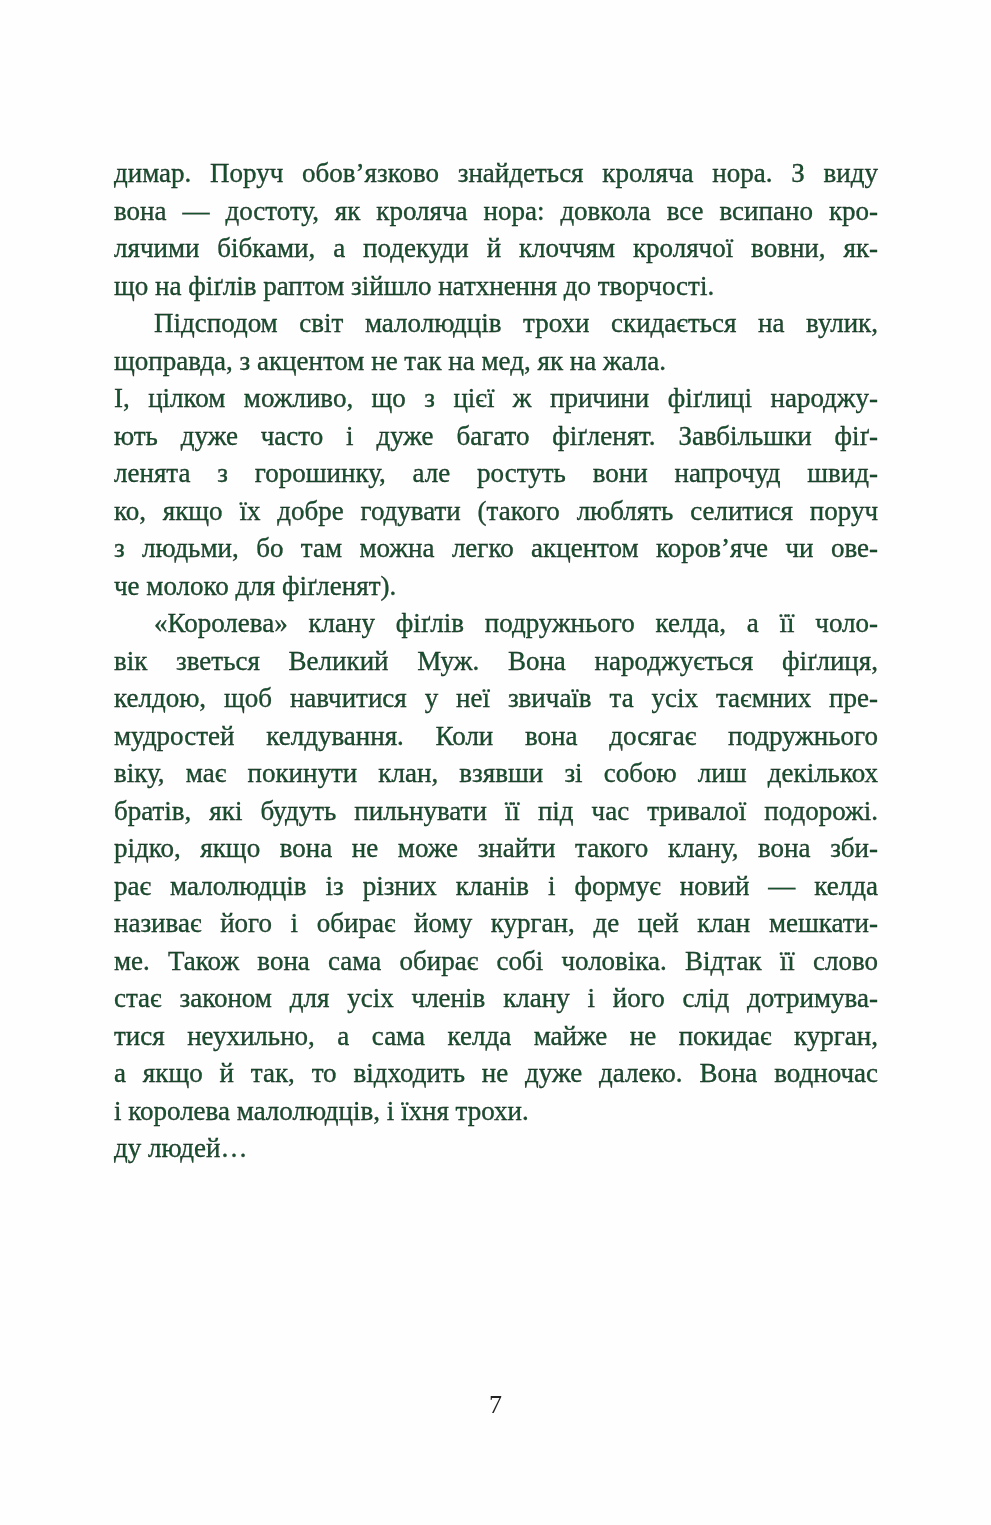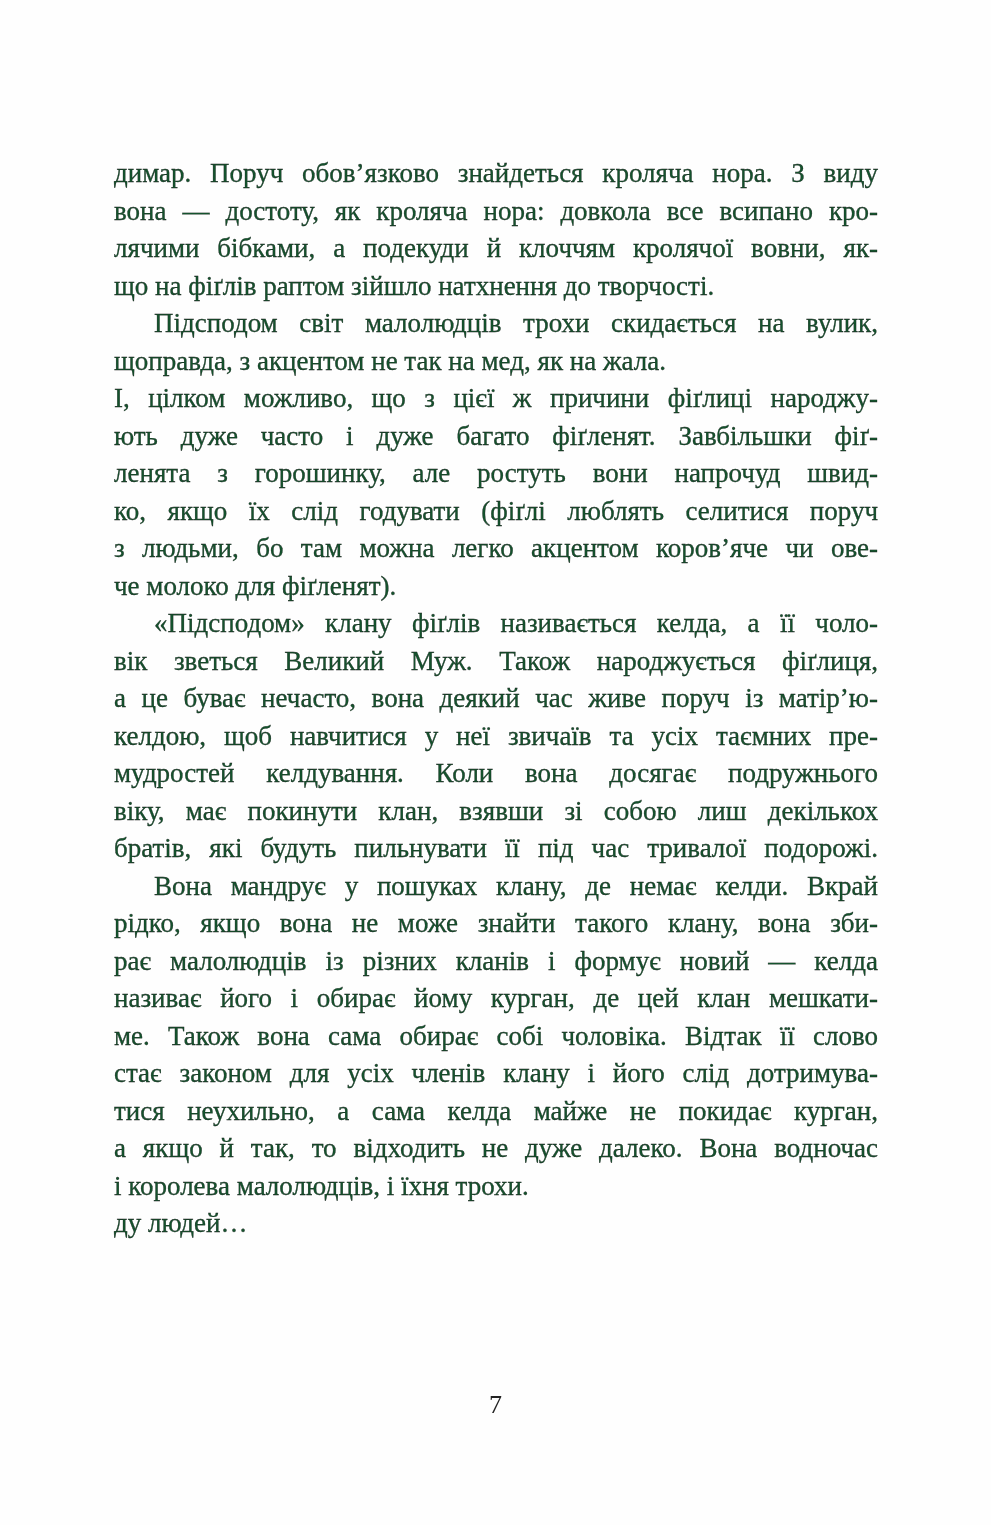--- a/index.html
+++ b/index.html
@@ -61,31 +61,29 @@
   <div class="text-block" id="text-block" style="color: rgb(28, 28, 28);">
       <div class="line j">димар. Поруч обов’язково знайдеться кроляча нора. З виду</div>
       <div class="line j">вона — достоту, як кроляча нора: довкола все всипано кро-</div>
       <div class="line j">лячими бібками, а подекуди й клоччям кролячої вовни, як-</div>
       <div class="line noj">що на фіґлів раптом зійшло натхнення до творчості.</div>
       <div class="line j ind">Підсподом світ малолюдців трохи скидається на вулик,</div>
       <div class="line noj">щоправда, з акцентом не так на мед, як на жала.</div>
       <div class="line j">І, цілком можливо, що з цієї ж причини фіґлиці народжу-</div>
       <div class="line j">ють дуже часто і дуже багато фіґленят. Завбільшки фіґ-</div>
       <div class="line j">ленята з горошинку, але ростуть вони напрочуд швид-</div>
-      <div class="line j">ко, якщо їх слід годувати (фіґлі люблять селитися поруч</div>
+      <div class="line j">ко, якщо їх добре годувати (такого люблять селитися поруч</div>
       <div class="line j">з людьми, бо там можна легко акцентом коров’яче чи ове-</div>
       <div class="line noj">че молоко для фіґленят).</div>
-      <div class="line j ind">«Підсподом» клану фіґлів називається келда, а її чоло-</div>
-      <div class="line j">вік зветься Великий Муж. Також народжується фіґлиця,</div>
-      <div class="line j">а це буває нечасто, вона деякий час живе поруч із матір’ю-</div>
+      <div class="line j ind">«Королева» клану фіґлів подружнього келда, а її чоло-</div>
+      <div class="line j">вік зветься Великий Муж. Вона народжується фіґлиця,</div>
       <div class="line j">келдою, щоб навчитися у неї звичаїв та усіх таємних пре-</div>
       <div class="line j">мудростей келдування. Коли вона досягає подружнього</div>
       <div class="line j">віку, має покинути клан, взявши зі собою лиш декількох</div>
       <div class="line j">братів, які будуть пильнувати її під час тривалої подорожі.</div>
-      <div class="line j ind">Вона мандрує у пошуках клану, де немає келди. Вкрай</div>
       <div class="line j">рідко, якщо вона не може знайти такого клану, вона зби-</div>
       <div class="line j">рає малолюдців із різних кланів і формує новий — келда</div>
       <div class="line j">називає його і обирає йому курган, де цей клан мешкати-</div>
       <div class="line j">ме. Також вона сама обирає собі чоловіка. Відтак її слово</div>
       <div class="line j">стає законом для усіх членів клану і його слід дотримува-</div>
       <div class="line j">тися неухильно, а сама келда майже не покидає курган,</div>
       <div class="line j">а якщо й так, то відходить не дуже далеко. Вона водночас</div>
       <div class="line noj">і королева малолюдців, і їхня трохи.</div>
       <div class="line noj">ду людей…</div>
     </div>

